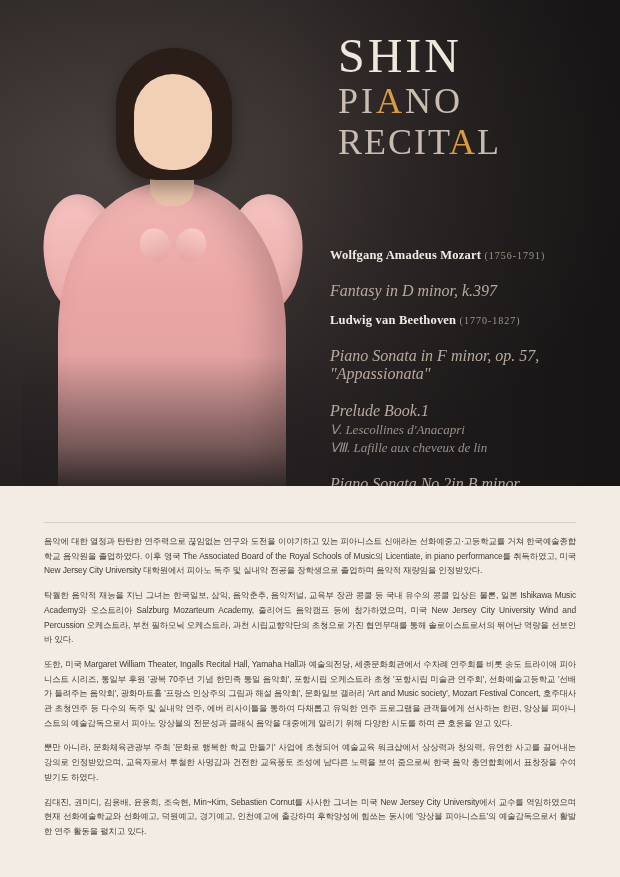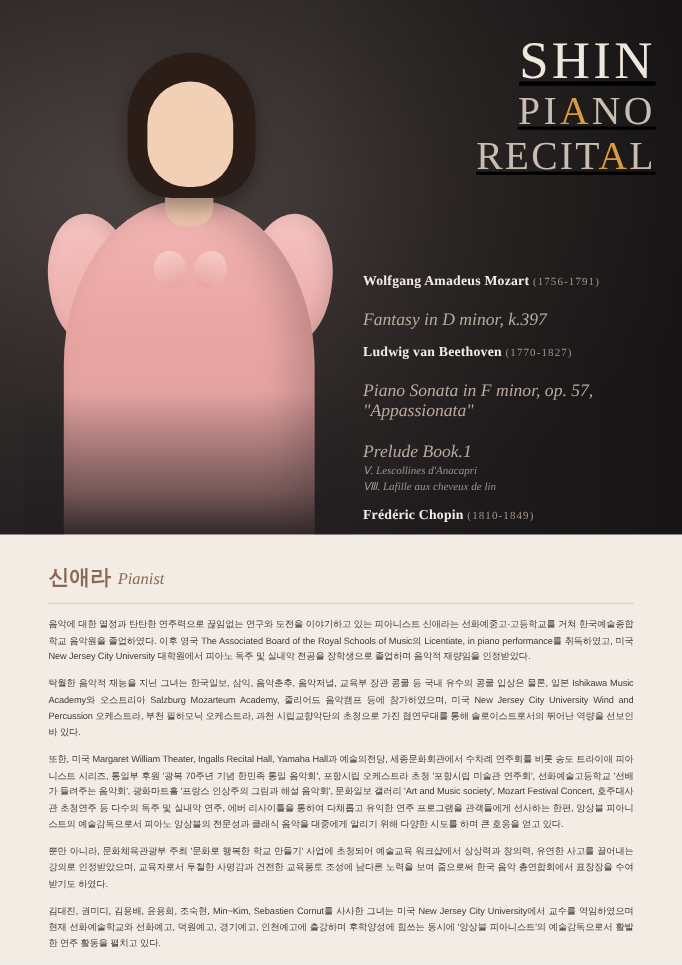--- a/index.html
+++ b/index.html
@@ -117,22 +117,21 @@
     left: 0; bottom: 0; width: 300px; height: 130px;
     background: linear-gradient(180deg, rgba(35,31,32,0) 0%, rgba(35,31,32,0.55) 70%, rgba(35,31,32,0.9) 100%);
   }
 
   
   .title-block {
     position: absolute;
     left: 338px;
     top: 32px;
     width: 258px;
-    text-align: right;
-    text-decoration: underline;
+    text-align: left;
   }
   .t-line1, .t-line2 {
     font-family: "Liberation Serif", serif;
     font-size: 48px;
     letter-spacing: 3px;
     color: #efe6dc;
     line-height: 1.02;
   }
   .t-line3 {
     font-family: "Liberation Serif", serif;
@@ -177,21 +176,21 @@
   .pg-work {
     font-family: "Liberation Serif", serif;
     font-style: italic;
     font-size: 16px;
     color: #b9aa9d;
     margin-top: 19px;
   }
   .pg-sub {
     font-family: "Liberation Serif", serif;
     font-style: italic;
-    font-size: 10px;
+    font-size: 13px;
     color: #9d9089;
     margin-top: 2px;
   }
 
   
   .bio {
     position: relative;
     width: 620px;
     height: 391px;
     background: #f2ece5;
@@ -269,34 +268,27 @@
         <div class="pg-work">Piano Sonata in F minor, op. 57, "Appassionata"</div>
       </div>
 
       <div class="pg-item">
         <div class="pg-work">Prelude Book.1</div>
         <div class="pg-sub">Ⅴ. Lescollines d'Anacapri</div>
         <div class="pg-sub">Ⅷ. Lafille aux cheveux de lin</div>
       </div>
 
       <div class="pg-item">
-        <div class="pg-composer">
-          <span>Frédéric Chopin</span>
-          <span class="pg-years">(1810-1849)</span>
-        </div>
         <div class="pg-work">Piano Sonata No.2in B minor minor,Op.35</div>
       </div>
 
     </div>
   </div>
 
   <div class="bio">
-    <div>
-      <span class="bio-name">신애라</span><span class="bio-role">Pianist</span>
-    </div>
     <div class="bio-rule"></div>
 
     <p class="bio-p">음악에 대한 열정과 탄탄한 연주력으로 끊임없는 연구와 도전을 이야기하고 있는 피아니스트 신애라는 선화예중고·고등학교를 거쳐 한국예술종합학교 음악원을 졸업하였다. 이후 영국 The Associated Board of the Royal Schools of Music의 Licentiate, in piano performance를 취득하였고, 미국 New Jersey City University 대학원에서 피아노 독주 및 실내악 전공을 장학생으로 졸업하며 음악적 재량임을 인정받았다.</p>
     <p class="bio-p">탁월한 음악적 재능을 지닌 그녀는 한국일보, 삼익, 음악춘추, 음악저널, 교육부 장관 콩쿨 등 국내 유수의 콩쿨 입상은 물론, 일본 Ishikawa Music Academy와 오스트리아 Salzburg Mozarteum Academy, 줄리어드 음악캠프 등에 참가하였으며, 미국 New Jersey City University Wind and Percussion 오케스트라, 부천 필하모닉 오케스트라, 과천 시립교향악단의 초청으로 가진 협연무대를 통해 솔로이스트로서의 뛰어난 역량을 선보인 바 있다.</p>
     <p class="bio-p">또한, 미국 Margaret William Theater, Ingalls Recital Hall, Yamaha Hall과 예술의전당, 세종문화회관에서 수차례 연주회를 비롯 송도 트라이애 피아니스트 시리즈, 통일부 후원 '광복 70주년 기념 한민족 통일 음악회', 포항시립 오케스트라 초청 '포항시립 미술관 연주회', 선화예술고등학교 '선배가 들려주는 음악회', 광화마트홀 '프랑스 인상주의 그림과 해설 음악회', 문화일보 갤러리 'Art and Music society', Mozart Festival Concert, 호주대사관 초청연주 등 다수의 독주 및 실내악 연주, 에버 리사이틀을 통하여 다채롭고 유익한 연주 프로그램을 관객들에게 선사하는 한편, 앙상블 피아니스트의 예술감독으로서 피아노 앙상블의 전문성과 클래식 음악을 대중에게 알리기 위해 다양한 시도를 하며 큰 호응을 얻고 있다.</p>
     <p class="bio-p">뿐만 아니라, 문화체육관광부 주최 '문화로 행복한 학교 만들기' 사업에 초청되어 예술교육 워크샵에서 상상력과 창의력, 유연한 사고를 끌어내는 강의로 인정받았으며, 교육자로서 투철한 사명감과 건전한 교육풍토 조성에 남다른 노력을 보여 줌으로써 한국 음악 총연합회에서 표창장을 수여 받기도 하였다.</p>
     <p class="bio-p">김대진, 권미디, 김용배, 윤용희, 조숙현, Min~Kim, Sebastien Cornut를 사사한 그녀는 미국 New Jersey City University에서 교수를 역임하였으며 현재 선화예술학교와 선화예고, 덕원예고, 경기예고, 인천예고에 출강하며 후학양성에 힘쓰는 동시에 '앙상블 피아니스트'의 예술감독으로서 활발한 연주 활동을 펼치고 있다.</p>
   </div>
 
 </div>

